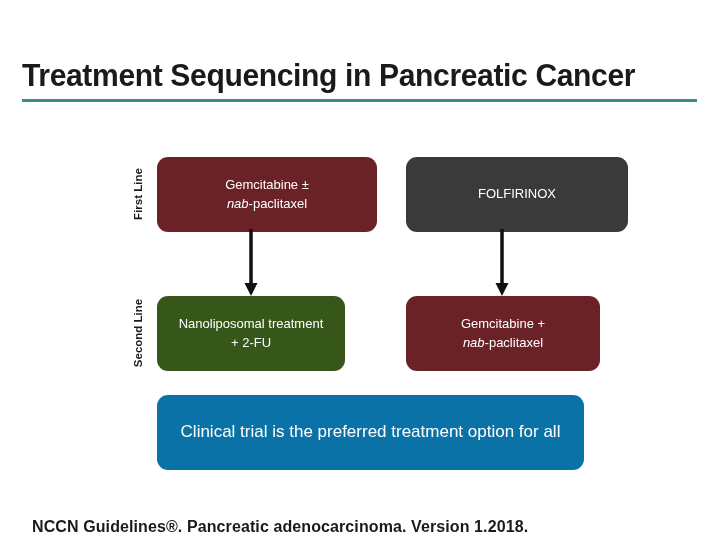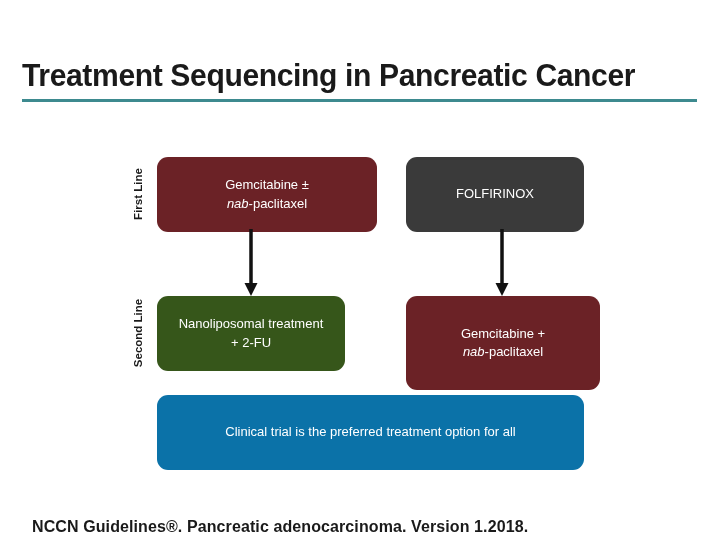--- a/index.html
+++ b/index.html
@@ -79,32 +79,32 @@
     text-align: center;
     font-size: 13px;
     line-height: 1.42;
     padding: 0 8px;
     box-sizing: border-box;
   }
   .tbox .ln { display: block; }
   .tbox em { font-style: italic; }
 
   #box-gem-nab-first   { left: 157px; top: 157px; width: 220px; height: 75px; background: #6b2226; }
-  #box-folfirinox      { left: 406px; top: 157px; width: 178px; height: 75px; background: #3a3a3a; }
+  #box-folfirinox      { left: 406px; top: 157px; width: 222px; height: 75px; background: #3a3a3a; }
   #box-nanolipo        { left: 157px; top: 296px; width: 188px; height: 75px; background: #36561a; }
-  #box-gem-nab-second  { left: 406px; top: 296px; width: 194px; height: 94px; background: #6b2226; }
+  #box-gem-nab-second  { left: 406px; top: 296px; width: 194px; height: 75px; background: #6b2226; }
 
   #box-clinical-trial {
     left: 157px;
     top: 395px;
     width: 427px;
     height: 75px;
     background: #0b72a8;
     border-radius: 11px;
-    font-size: 13px;
+    font-size: 17px;
     line-height: 1.45;
     padding: 0 22px;
   }
 
   
   .arrow {
     position: absolute;
     width: 26px;
     height: 68px;
   }

